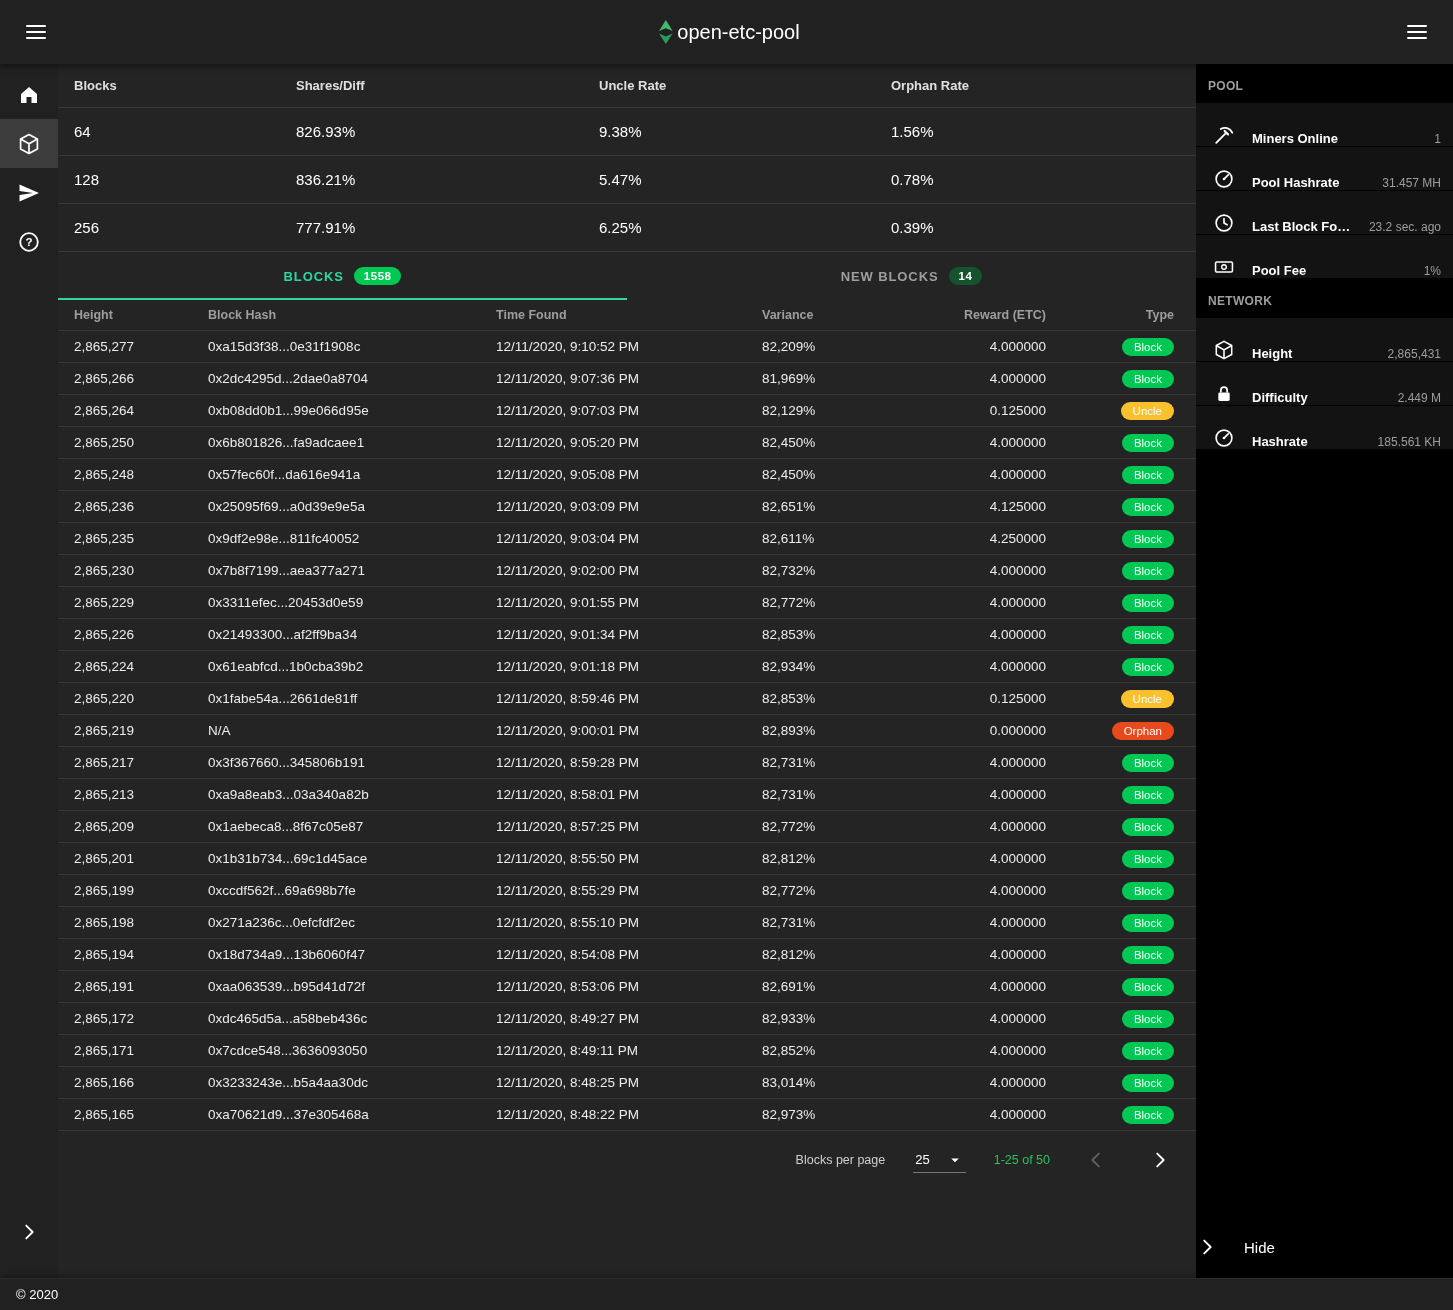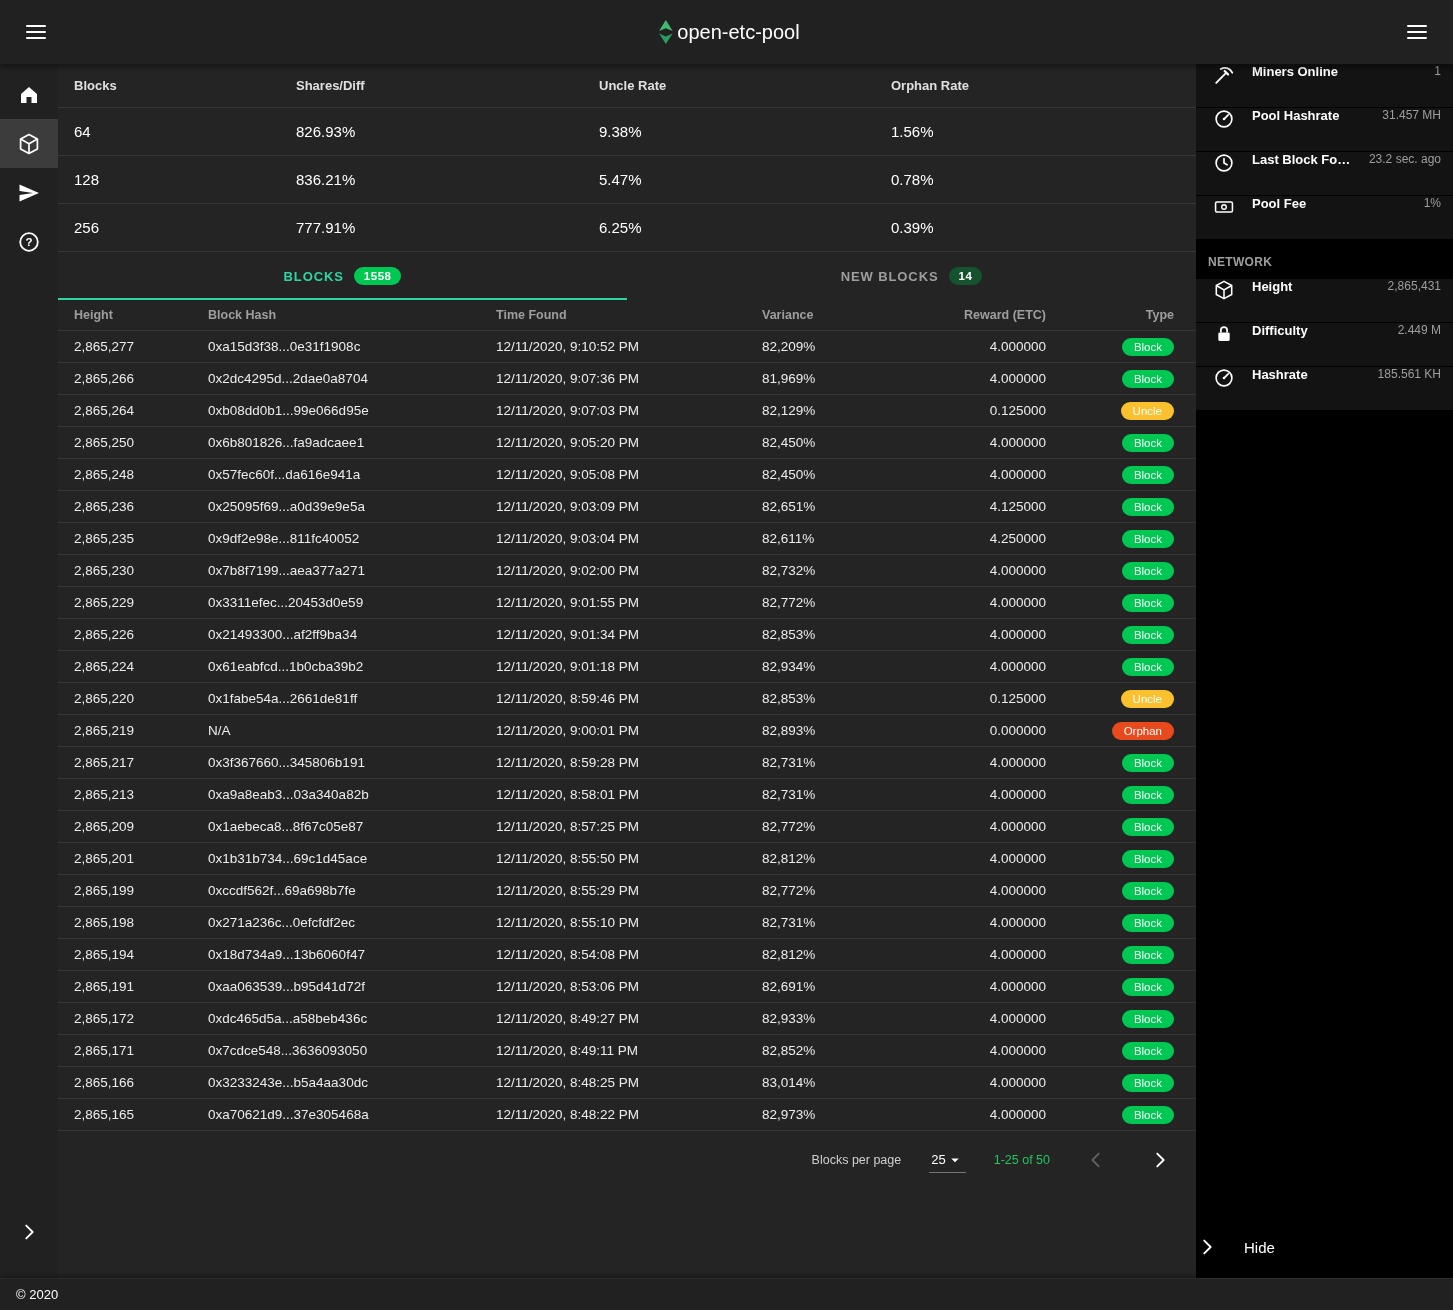--- a/index.html
+++ b/index.html
@@ -59,28 +59,28 @@
   .bt-header { height: 31px; font-size: 12.5px; font-weight: bold; color: #9e9e9e; }
   .bt-row { height: 32px; font-size: 13.5px; color: #ececec; }
   .c-reward { text-align: right; padding-right: 8px; }
   .c-type { text-align: right; padding-right: 6px; }
   .chip { display: inline-block; padding: 3px 12px; border-radius: 13px; font-size: 11.5px; color: #fff; }
 
   .pagination {
     height: 58px; display: flex; align-items: center; justify-content: flex-end;
     gap: 28px; padding-right: 18px; font-size: 12.5px; color: #cfcfcf;
   }
-  .per-page { display: flex; align-items: center; gap: 0; border-bottom: 1px solid #777; padding: 3px 2px; color: #fff; cursor: pointer; font-size: 13px; }
+  .per-page { display: flex; align-items: center; gap: 16px; border-bottom: 1px solid #777; padding: 3px 2px; color: #fff; cursor: pointer; font-size: 13px; }
   .pag-range { color: #22c55e; }
   .pag-btn { width: 36px; height: 36px; display: flex; align-items: center; justify-content: center; }
 
   
   .panel { flex: 0 0 257px; background: #000; display: flex; flex-direction: column; }
   .panel-section-title { font-size: 12px; font-weight: bold; color: #9e9e9e; padding: 15px 12px 10px; letter-spacing: .3px; }
-  .panel-item { height: 44px; display: flex; align-items: flex-start; background: #131313; border-bottom: 1px solid #000; }
+  .panel-item { height: 44px; display: flex; align-items: flex-end; background: #131313; border-bottom: 1px solid #000; }
   .pi-icon { width: 56px; display: flex; justify-content: center; }
   .pi-label { flex: 1; font-size: 13px; font-weight: bold; color: #fff; white-space: nowrap; overflow: hidden; text-overflow: ellipsis; }
   .pi-value { font-size: 12px; color: #9e9e9e; padding: 0 12px 0 6px; white-space: nowrap; }
   .panel-bottom { margin-top: auto; height: 62px; display: flex; align-items: center; gap: 26px; cursor: pointer; text-align: center; }
   .hide-label { font-size: 15px; color: #fff; }
 
   
   .footer {
     flex: 0 0 32px; background: #212121; display: flex; align-items: center;
     padding-left: 16px; font-size: 13px; color: #fff; border-top: 1px solid #2c2c2c;
@@ -431,20 +431,21 @@
           <svg width="22" height="22" viewBox="0 0 24 24">
               <path d="M9 5 L16 12 L9 19" stroke="#fff" stroke-width="2" fill="none" stroke-linecap="round" stroke-linejoin="round"></path>
             </svg>
         </span>
       </button>
     </div>
   </main>
 
   <aside class="panel">
     <div>
+        <div class="panel-section-title">POOL</div>
         <div class="panel-item">
           <span class="pi-icon">
             <svg width="22" height="22" viewBox="0 0 24 24">
               <path d="M3.5 20.5 L14 10" stroke="#fff" stroke-width="2" fill="none" stroke-linecap="round"></path>
               <path d="M8.5 5.5 C13 2.8 18.5 4.5 21 9.5" stroke="#fff" stroke-width="2" fill="none" stroke-linecap="round"></path>
               <path d="M12.7 7.6 L16.4 11.3" stroke="#fff" stroke-width="2.4" fill="none" stroke-linecap="round"></path>
             </svg>
           </span>
           <span class="pi-label">Miners Online</span>
           <span class="pi-value">1</span>

